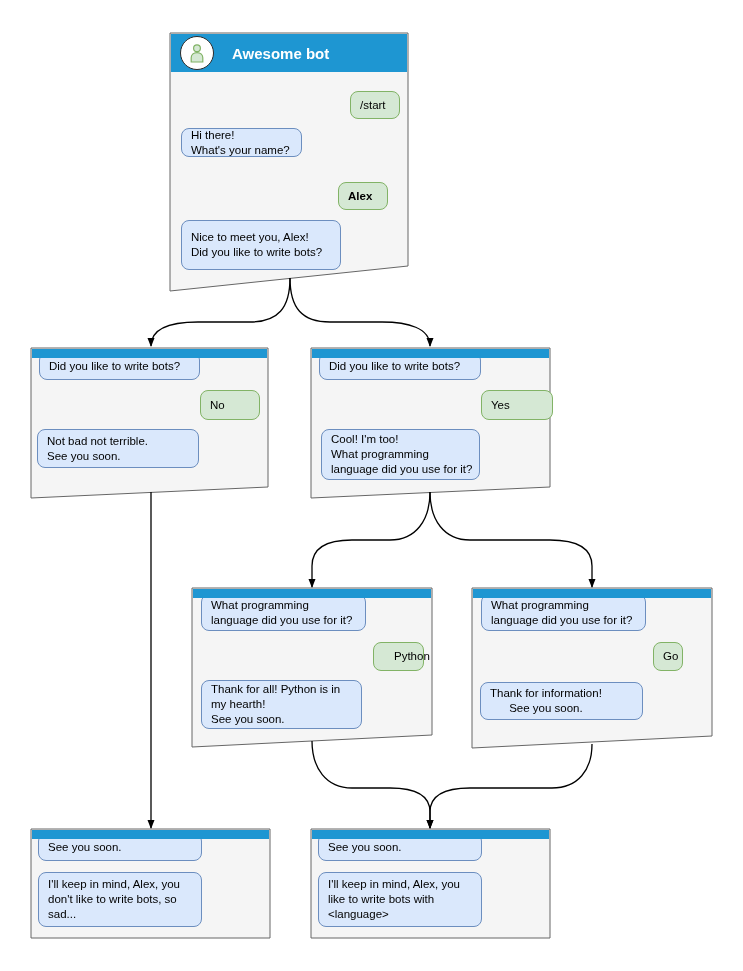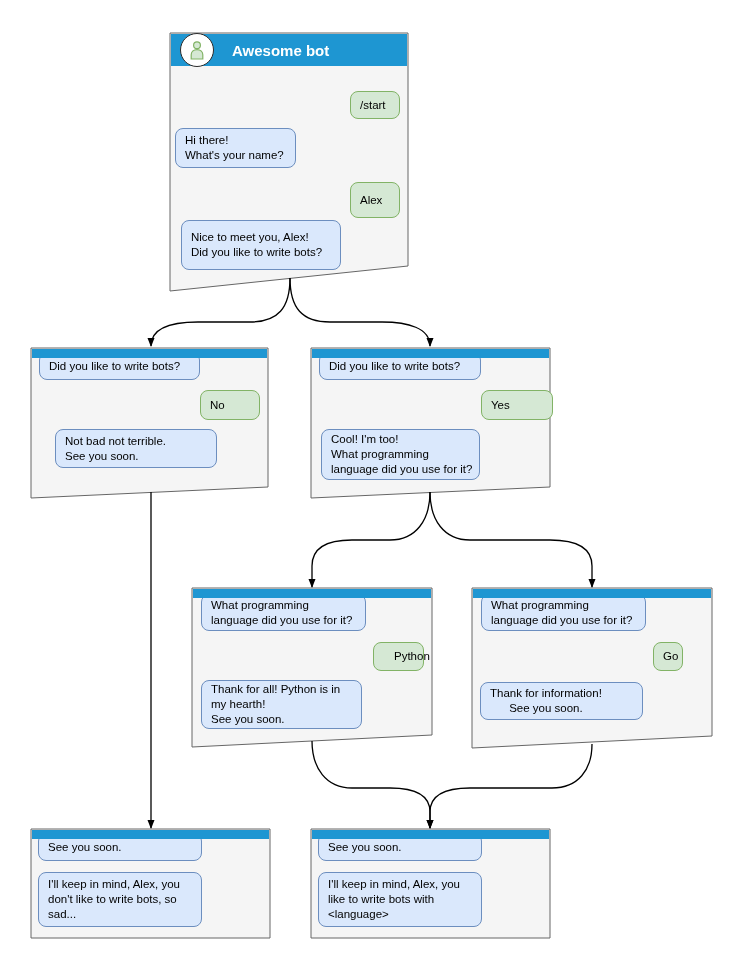--- a/index.html
+++ b/index.html
@@ -2,21 +2,21 @@
 <html style="--header-blue: #1e96d2; --title-text: #ffffff; --card-fill: #f5f5f5; --card-border: #666666; --bot-bubble-fill: #dae8fc; --bot-bubble-border: #6c8ebf; --user-bubble-fill: #d5e8d4; --user-bubble-border: #82b366; --edge-color: #000000;"><head>
 <meta charset="utf-8">
 <style>
   html,body { margin:0; padding:0; background:#ffffff; }
   body { font-family:"Liberation Sans", sans-serif; }
   #canvas { position:relative; width:743px; height:971px; background:#ffffff; overflow:hidden; }
   #canvas > svg.bg { position:absolute; left:0; top:0; z-index:0; }
   .card { position:absolute; z-index:1; }
   .strip { position:absolute; left:1px; right:1px; top:1px; height:9px;
            background:var(--header-blue,#1e96d2); z-index:3; }
-  .chat-header { position:absolute; left:1px; right:1px; top:1px; height:32px;
+  .chat-header { position:absolute; left:1px; right:1px; top:1px; height:38px;
            background:var(--header-blue,#1e96d2); display:flex; align-items:center; z-index:3; }
   .avatar { width:34px; height:34px; box-sizing:border-box; border-radius:50%;
            background:#ffffff; border:1.5px solid #2b2b2b; margin-left:9px;
            display:flex; align-items:center; justify-content:center; }
   .chat-title { color:var(--title-text,#ffffff); font-weight:bold; font-size:15px; margin-left:18px; }
   .bubble { position:absolute; box-sizing:border-box; border-radius:8px;
            font-size:11.5px; line-height:15px; white-space:pre; color:#000;
            display:flex; align-items:center; padding:10px 9px; z-index:2; }
   .bot  { background:var(--bot-bubble-fill,#dae8fc);  border:1px solid var(--bot-bubble-border,#6c8ebf); }
   .user { background:var(--user-bubble-fill,#d5e8d4); border:1px solid var(--user-bubble-border,#82b366); }
@@ -56,32 +56,32 @@
     <div class="chat-header">
       <div class="avatar">
         <svg width="24" height="24" viewBox="0 0 24 24">
           <circle cx="12" cy="7.2" r="3.4" fill="var(--user-bubble-fill,#d5e8d4)" stroke="var(--user-bubble-border,#82b366)" stroke-width="1.2"></circle>
           <path d="M6.2,21 v-4.2 c0,-3.2 2.6,-5.2 5.8,-5.2 s5.8,2 5.8,5.2 V21 z" fill="var(--user-bubble-fill,#d5e8d4)" stroke="var(--user-bubble-border,#82b366)" stroke-width="1.2"></path>
         </svg>
       </div>
       <div class="chat-title">Awesome bot</div>
     </div>
     <div class="bubble user" style="left:180px; top:58px; width:50px; height:28px;">/start</div>
-    <div class="bubble bot" style="left:5px; top:95px; width:121px; height:40px;">Hi there!
+    <div class="bubble bot" style="left:11px; top:95px; width:121px; height:29px;">Hi there!
 What's your name?</div>
-    <div class="bubble user" style="left:180px; top:149px; width:50px; height:36px;">Alex</div>
+    <div class="bubble user" style="left:168px; top:149px; width:50px; height:28px;font-weight:bold;">Alex</div>
     <div class="bubble bot" style="left:11px; top:187px; width:160px; height:50px;">Nice to meet you, Alex!
 Did you like to write bots?</div>
   </div>
 
   <div class="card" style="left:31px; top:348px; width:237px;">
     <div class="strip"></div>
     <div class="bubble bot" style="left:8px; top:4px; width:161px; height:28px;">Did you like to write bots?</div>
     <div class="bubble user" style="left:169px; top:42px; width:60px; height:30px;">No</div>
-    <div class="bubble bot" style="left:24px; top:81px; width:162px; height:39px;">Not bad not terrible.
+    <div class="bubble bot" style="left:6px; top:81px; width:162px; height:39px;">Not bad not terrible.
 See you soon.</div>
   </div>
 
   <div class="card" style="left:311px; top:348px; width:239px;">
     <div class="strip"></div>
     <div class="bubble bot" style="left:8px; top:4px; width:162px; height:28px;">Did you like to write bots?</div>
     <div class="bubble user" style="left:170px; top:42px; width:72px; height:30px;">Yes</div>
     <div class="bubble bot" style="left:10px; top:81px; width:159px; height:51px;">Cool! I'm too!
 What programming
 language did you use for it?</div>

